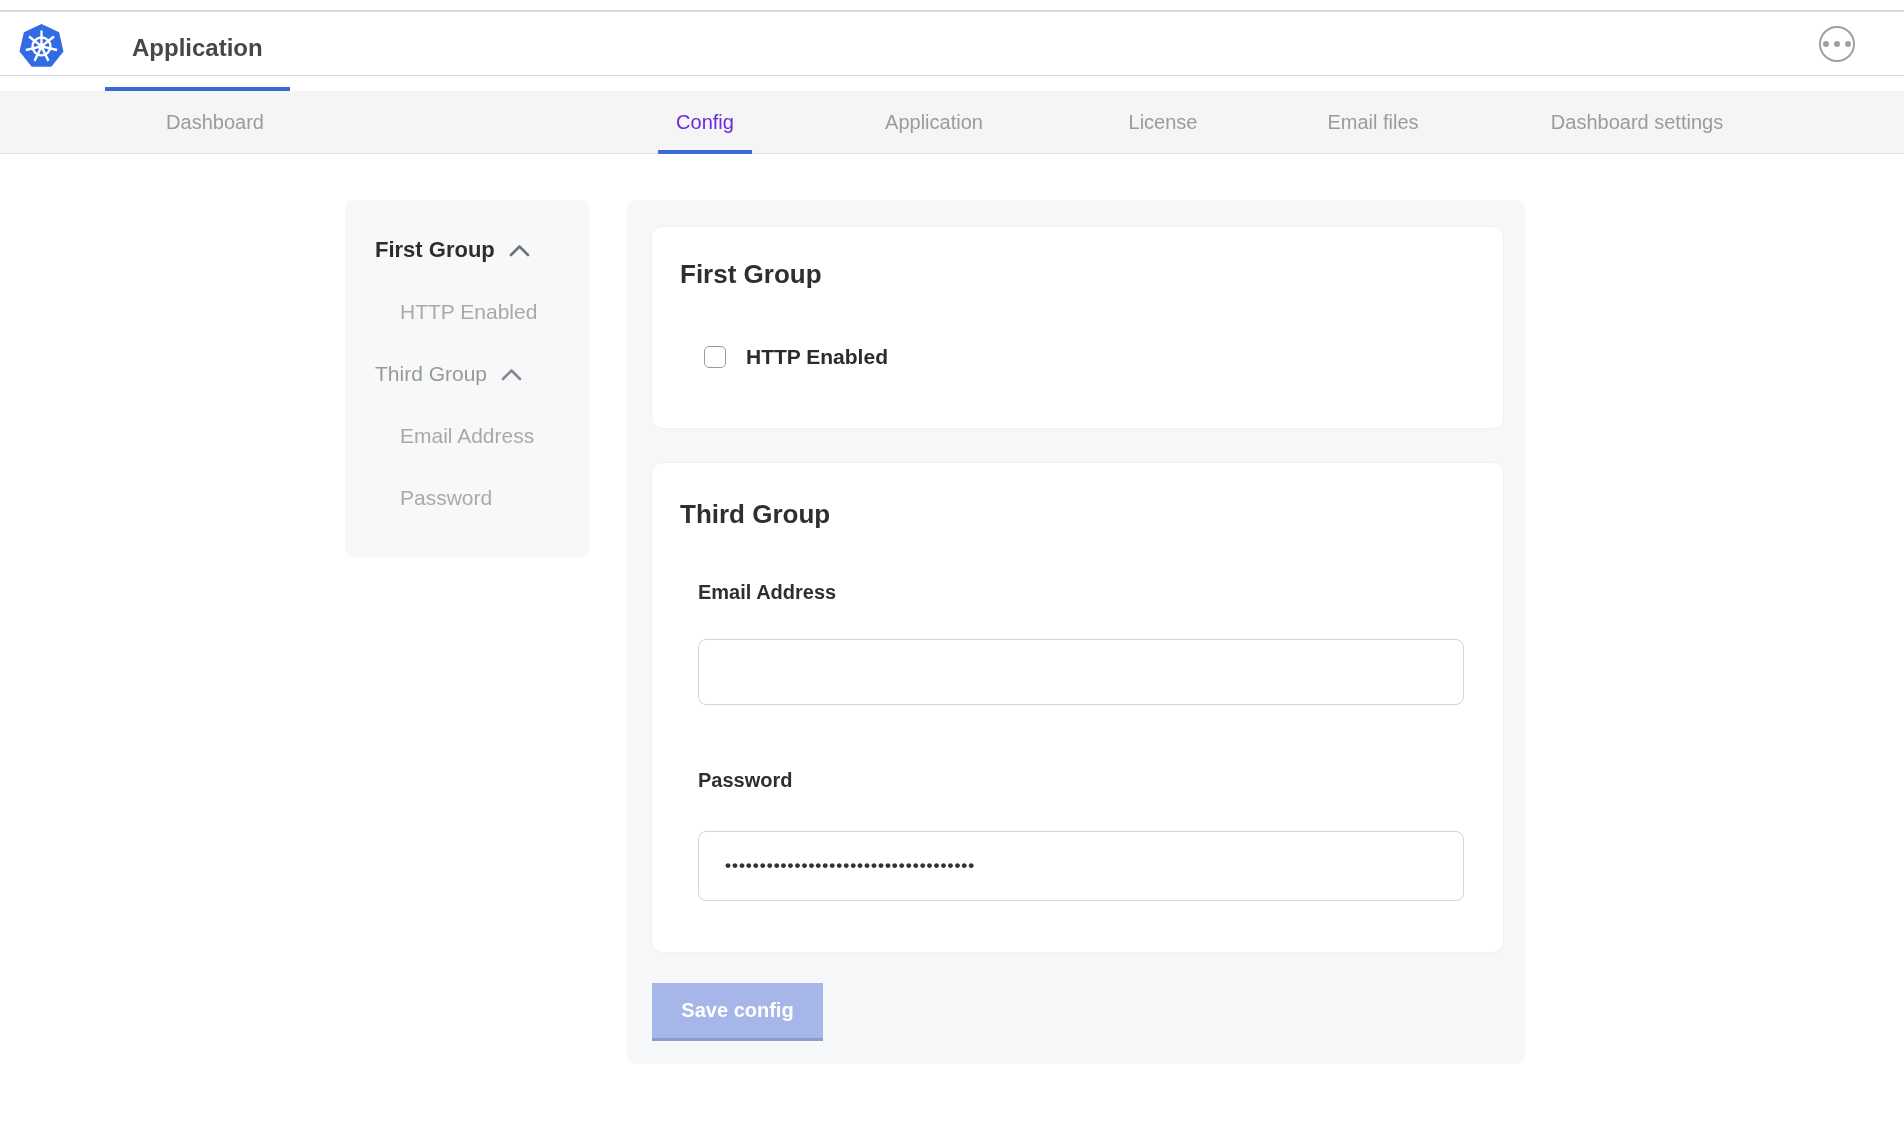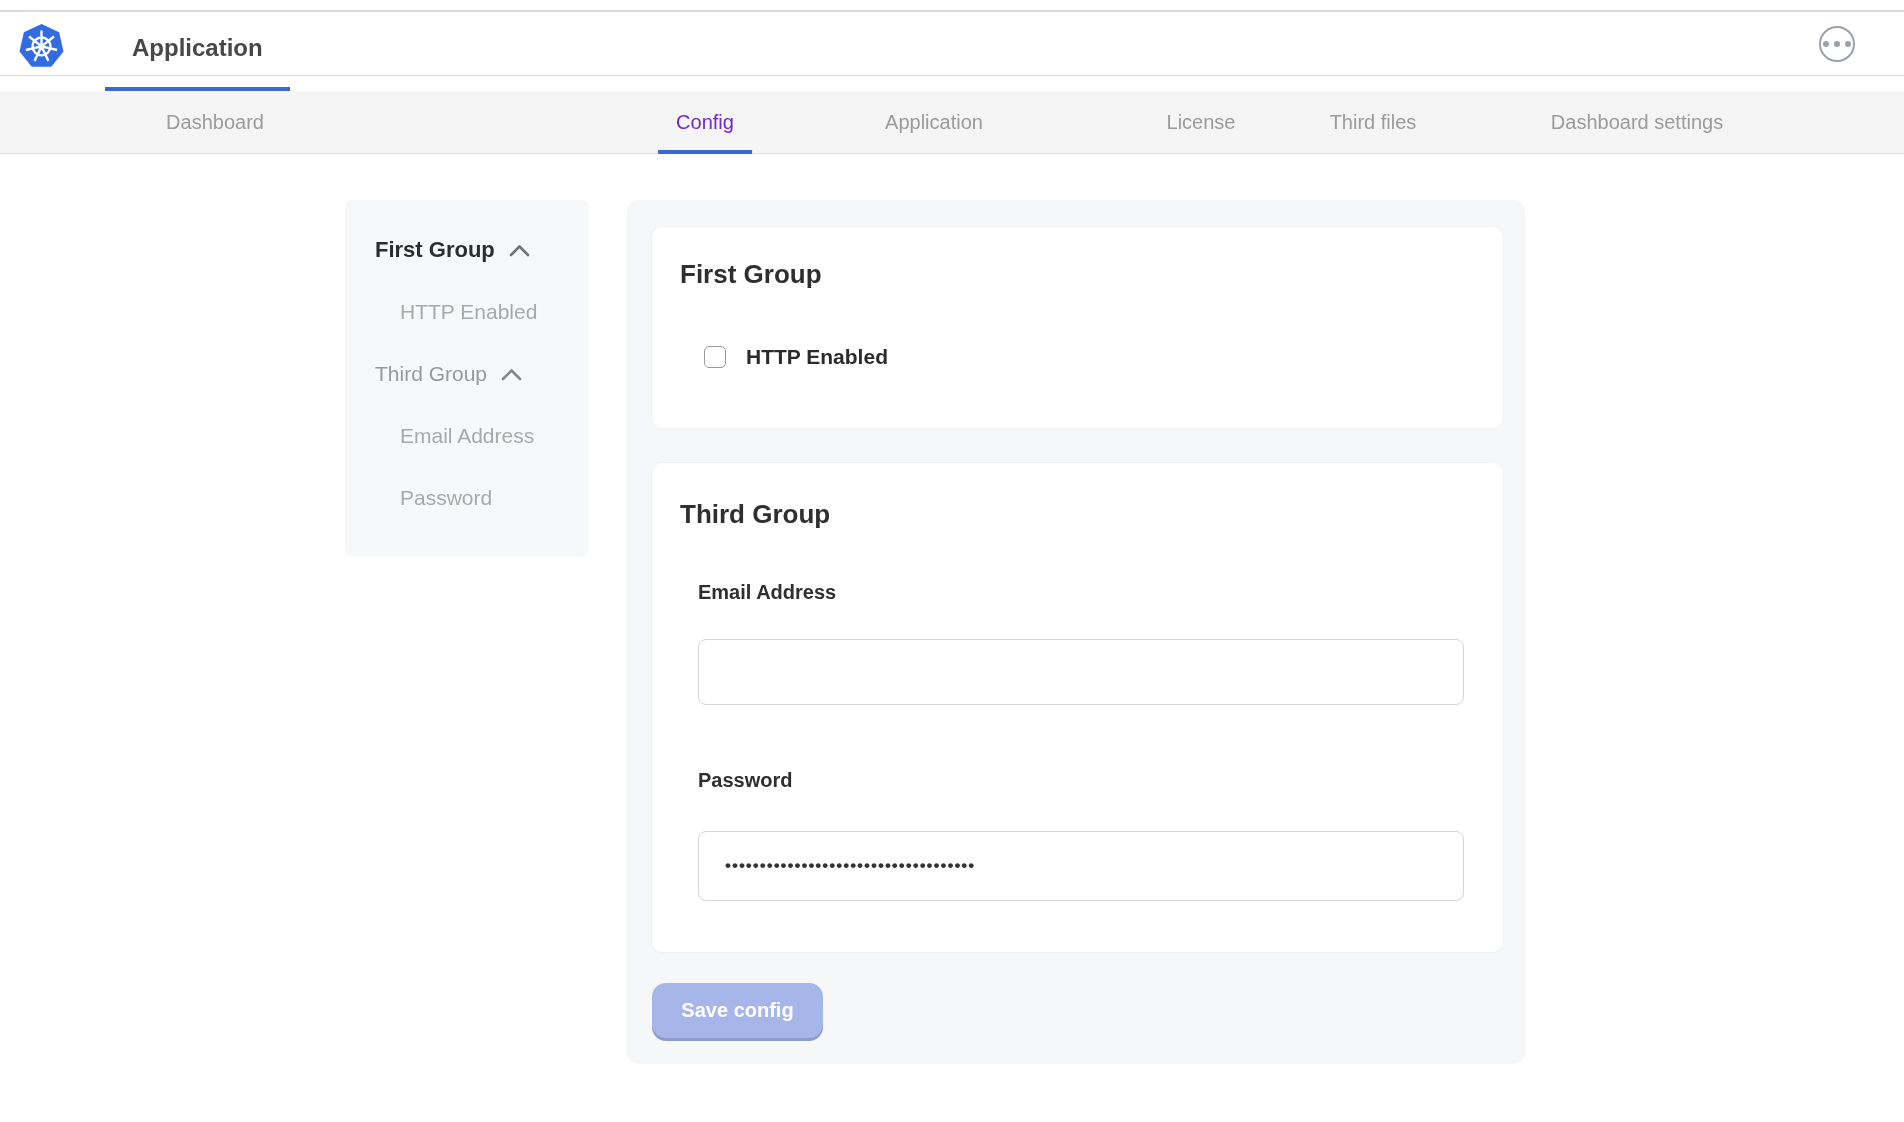--- a/index.html
+++ b/index.html
@@ -59,21 +59,21 @@
   .field-label { position:absolute; left:46px; font-size:20px; font-weight:600; color:#2f2f2f; white-space:nowrap; }
   .lbl-email { top:118px; }
   .lbl-password { top:306px; }
   .text-input { position:absolute; left:46px; width:766px; background:#fff;
                 border:1px solid #d2d6da; border-radius:8px; font-family:"Liberation Sans", sans-serif;
                 font-size:20px; color:#2f2f2f; padding:0 26px; outline:none; }
   .input-email { top:176px; height:66px; }
   .input-password { top:368px; height:70px; font-size:17px; letter-spacing:1px; font-weight:700; color:#333; }
 
   .save-btn { position:absolute; left:25px; top:783px; width:171px; height:55px;
-              background:#a6b6e9; border:none; border-radius:14px; box-shadow:0 3px 0 #8c9bd2;
+              background:#a6b6e9; border:none; border-radius:0; box-shadow:0 3px 0 #8c9bd2;
               color:#ffffff; font-size:20px; font-weight:700; font-family:"Liberation Sans", sans-serif;
               cursor:pointer; }
 </style>
 </head>
 <body>
 
 <div class="page">
   <div class="top-hairline"></div>
 
   <header class="header">
@@ -103,22 +103,22 @@
           <i></i>
           <i></i>
         </span>
     </button>
   </header>
 
   <nav class="navbar">
     <div class="tab" style="left:215px"><span>Dashboard</span></div>
     <div class="tab active" style="left:705px"><span>Config</span><div class="tab-underline"></div></div>
     <div class="tab" style="left:934px"><span>Application</span></div>
-    <div class="tab" style="left:1201px"><span>License</span></div>
-    <div class="tab" style="left:1373px"><span>Third files</span></div>
+    <div class="tab" style="left:1163px"><span>License</span></div>
+    <div class="tab" style="left:1373px"><span>Email files</span></div>
     <div class="tab" style="left:1637px"><span>Dashboard settings</span></div>
   </nav>
 
   <aside class="sidebar">
     <div class="side-item side-group-1">
       <span>First Group</span>
       <svg class="chev" width="21" height="13" viewBox="0 0 21 13">
           <polyline points="2,11 10.5,2.5 19,11" fill="none" stroke="#6f7276" stroke-width="2.6" stroke-linecap="round" stroke-linejoin="round"></polyline>
         </svg>
     </div>

